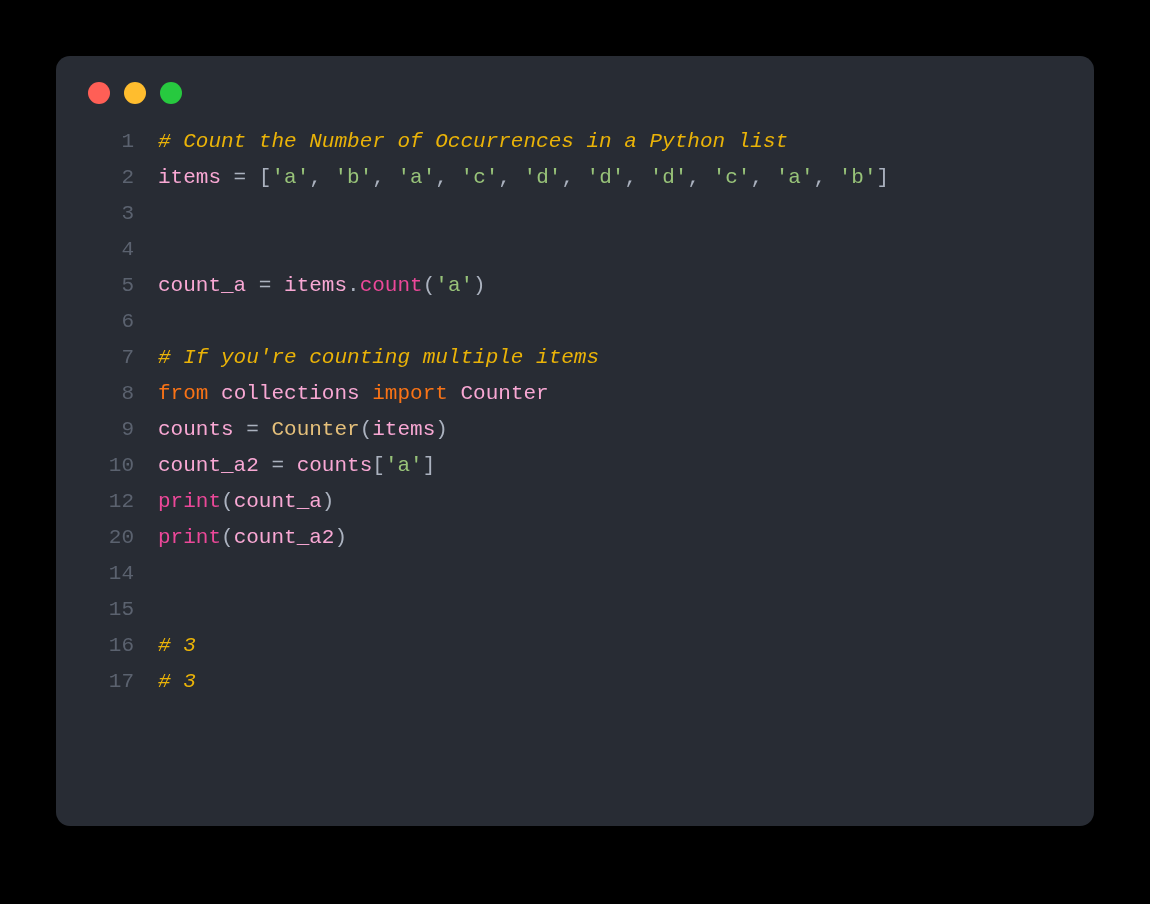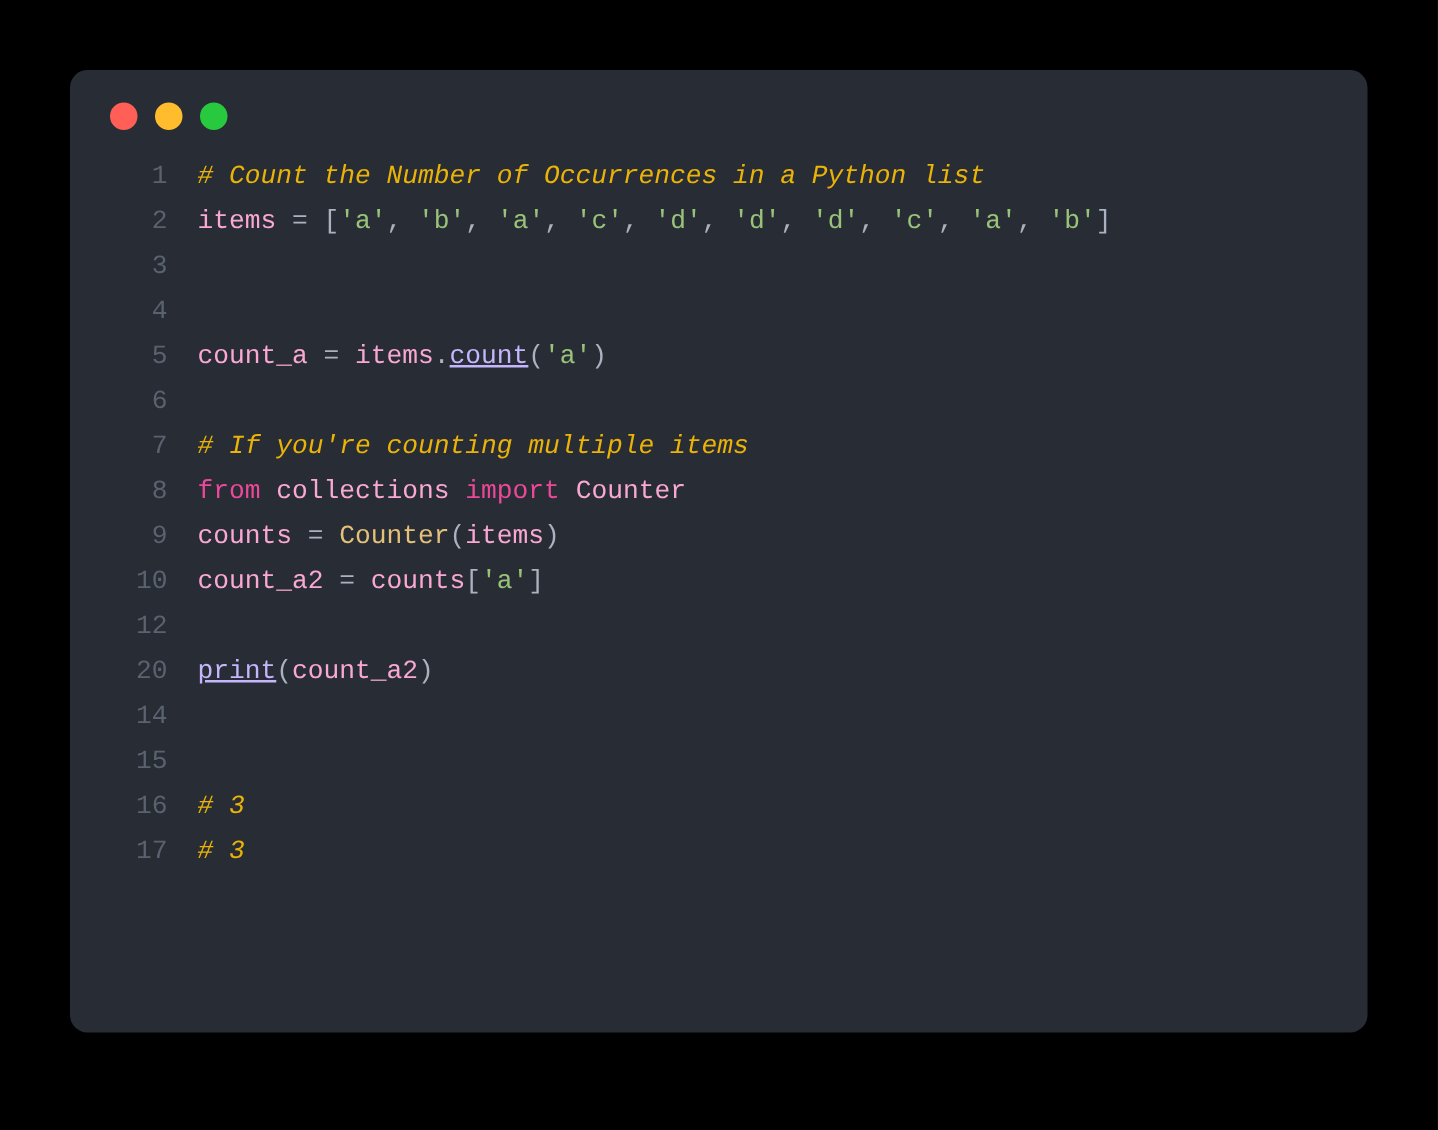--- a/index.html
+++ b/index.html
@@ -57,22 +57,22 @@
   }
   .content {
     color: #abb2bf;
   }
 
   
   .c-comment { color: #eab308; font-style: italic; }
   .c-white   { color: #f9a8d4; }
   .c-op      { color: #abb2bf; }
   .c-string  { color: #98c379; }
-  .c-purple  { color: #ec4899; }
-  .c-func    { color: #c4b5fd; text-decoration: underline; }
+  .c-purple  { color: #f97316; }
+  .c-func    { color: #ec4899; }
   .c-class   { color: #e5c07b; }
   .c-punct   { color: #abb2bf; }
 </style>
 </head>
 <body>
 
 <div class="window">
 
   <div class="traffic">
     <div class="dot red"></div>
@@ -127,20 +127,21 @@
     </div>
 
     <div class="line">
       <span class="gutter">10</span>
       <span class="content"><span class="c-white">count_a2</span><span class="c-op"> = </span><span class="c-white">counts</span><span class="c-punct">[</span><span class="c-string">'a'</span><span class="c-punct">]</span></span>
     </div>
 
 
     <div class="line">
       <span class="gutter">12</span>
+      <span class="content"><span class="c-func">print</span><span class="c-punct">(</span><span class="c-white">count_a</span><span class="c-punct">)</span></span>
     </div>
 
     <div class="line">
       <span class="gutter">20</span>
       <span class="content"><span class="c-func">print</span><span class="c-punct">(</span><span class="c-white">count_a2</span><span class="c-punct">)</span></span>
     </div>
 
     <div class="line">
       <span class="gutter">14</span>
       <span class="content"> </span>

